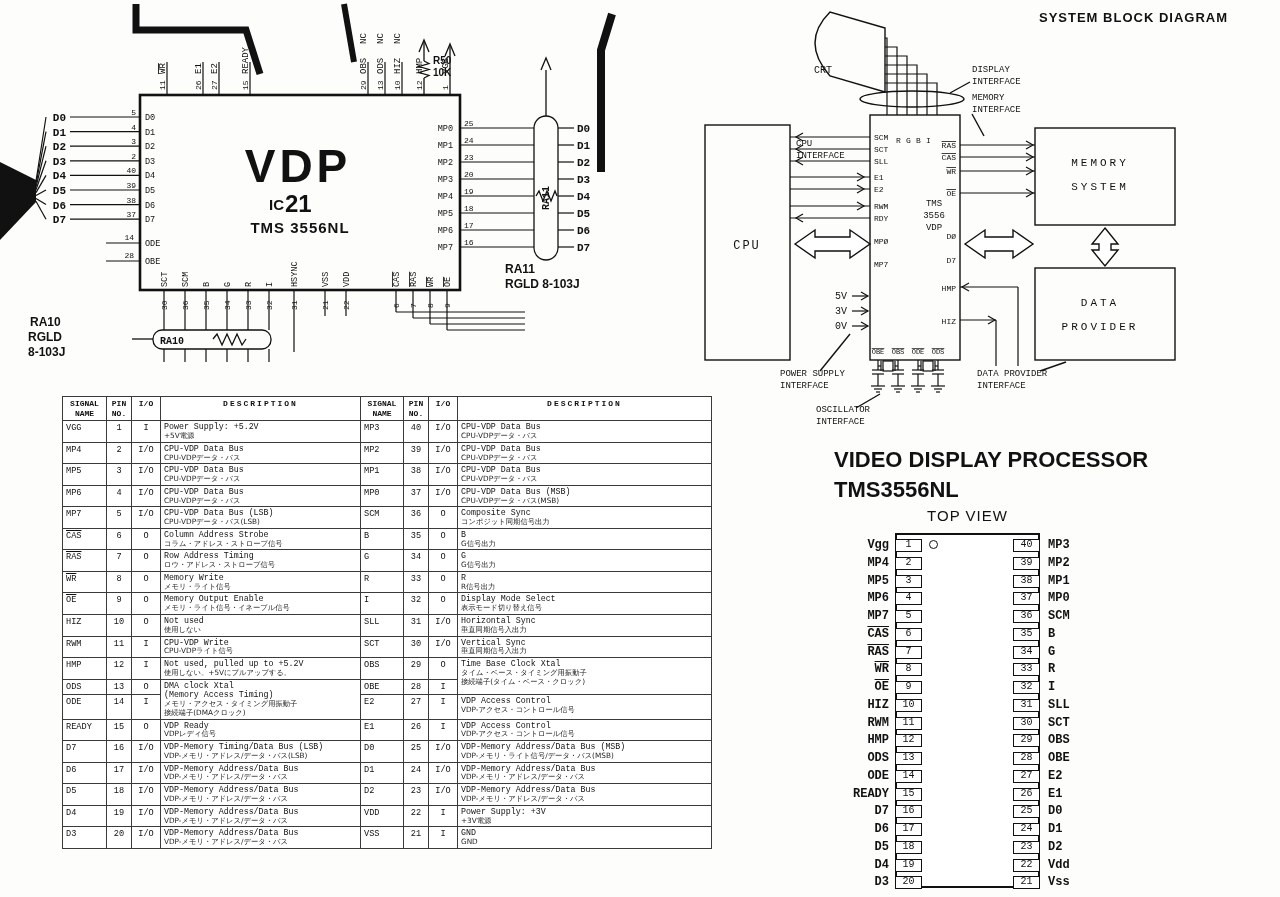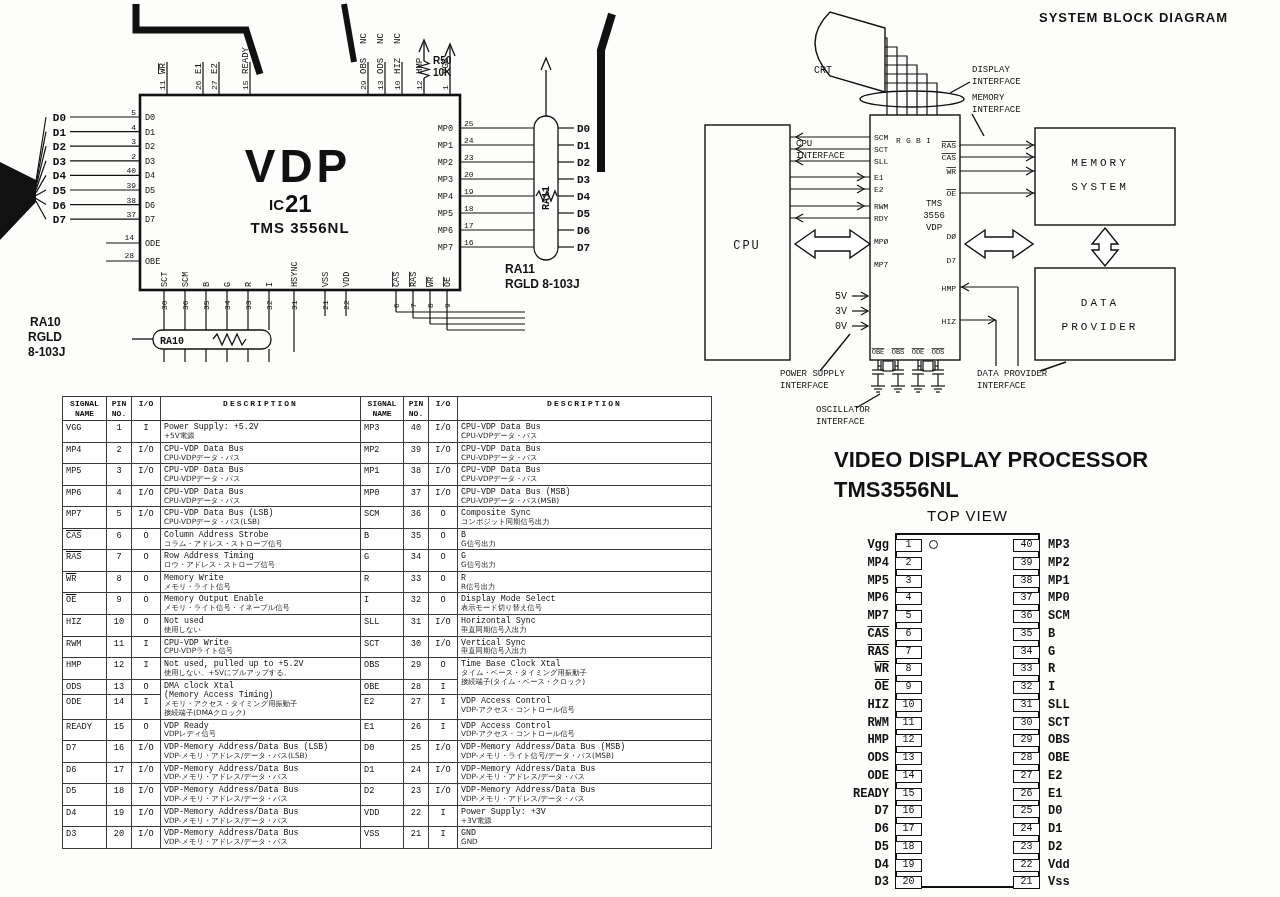--- a/index.html
+++ b/index.html
@@ -666,21 +666,21 @@
             <td class="dsc">
               <div class="den">VDP Access Control</div>
               <div class="dja">VDP-アクセス・コントロール信号</div>
             </td>
           </tr>
           <tr>
             <td class="sig"><span>D7</span></td>
             <td class="pin">16</td>
             <td class="io">I/O</td>
             <td class="dsc">
-              <div class="den">VDP-Memory Address/Data Bus (LSB)</div>
+              <div class="den">VDP-Memory Timing/Data Bus (LSB)</div>
               <div class="dja">VDP-メモリ・アドレス/データ・バス(LSB)</div>
             </td>
             <td class="sig"><span>D0</span></td>
             <td class="pin">25</td>
             <td class="io">I/O</td>
             <td class="dsc">
               <div class="den">VDP-Memory Address/Data Bus (MSB)</div>
               <div class="dja">VDP-メモリ・ライト信号/データ・バス(MSB)</div>
             </td>
           </tr>

